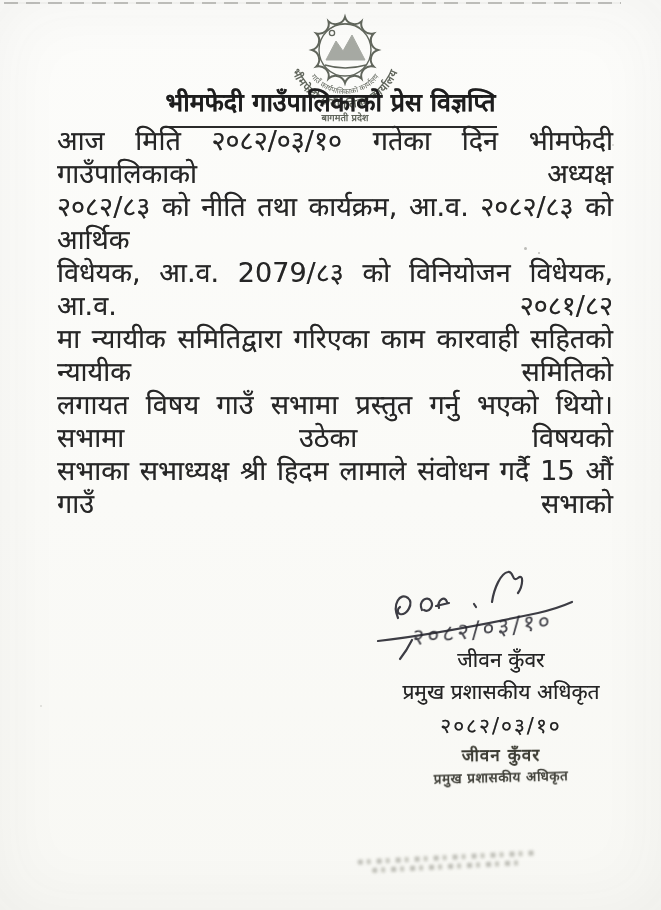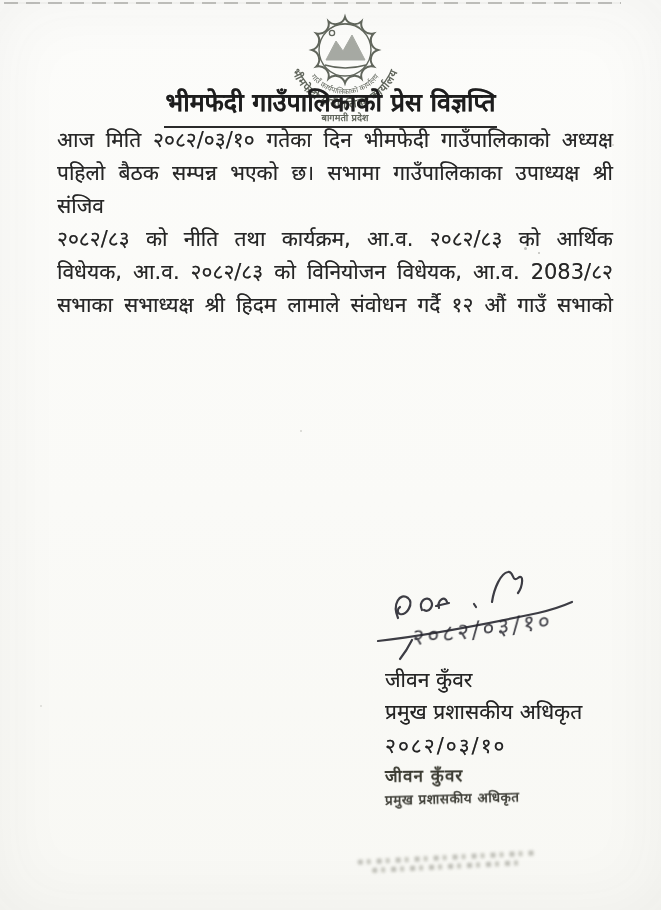--- a/index.html
+++ b/index.html
@@ -31,36 +31,36 @@
   .title{
     display:inline-block;
     font-size:25px;font-weight:bold;color:#1d1d1d;
     border-bottom:2px solid #2a2a2a;padding:0 2px 8px 2px;
     text-shadow:0 0 .5px rgba(30,30,30,.55);
     text-align:right;
   }
   
   .body-text{
     position:absolute;top:124px;left:57px;width:556px;z-index:2;
-    font-size:21px;line-height:33px;color:#262626;
+    font-size:27px;line-height:33px;color:#262626;
     text-shadow:0 0 .4px rgba(40,40,40,.5);
   }
   .body-line{text-align:justify;text-align-last:justify;}
   .body-line.last{text-align-last:left;}
   
   .sig-svg{position:absolute;left:370px;top:560px;width:260px;height:105px;z-index:2;}
   .sig-handwritten-date{
     position:absolute;left:412px;top:612px;z-index:2;
     font-size:23px;color:#23232c;letter-spacing:3px;
     transform:rotate(-7deg) skewX(-6deg);
     opacity:.85;filter:blur(.3px);
   }
   .sig-block{
-    position:absolute;left:385px;top:664px;width:232px;z-index:2;
-    text-align:left;
+    position:absolute;left:385px;top:644px;width:232px;z-index:2;
+    text-align:center;
   }
   .sig-name{font-size:21px;line-height:32px;color:#242424;text-shadow:0 0 .4px rgba(40,40,40,.5);}
   .sig-role{font-size:21px;line-height:33px;color:#242424;text-shadow:0 0 .4px rgba(40,40,40,.5);}
   .sig-date{font-size:21px;line-height:34px;letter-spacing:2px;color:#242424;text-shadow:0 0 .4px rgba(40,40,40,.5);}
   .stamp-name{
     font-size:17px;line-height:24px;font-weight:bold;color:#3c3c33;
     letter-spacing:1px;filter:blur(.35px);transform:rotate(-.5deg);
   }
   .stamp-role{
     font-size:13.5px;line-height:20px;font-weight:bold;color:#41413а;
@@ -113,24 +113,25 @@
     <text x="82" y="113" text-anchor="middle" font-size="9.5" font-weight="bold" fill="#4b5146">बागमती प्रदेश</text>
   </svg>
 
   <div class="title-wrap">
     <span class="title">भीमफेदी गाउँपालिकाको प्रेस विज्ञप्ति</span>
   </div>
 
   <div class="body-text">
 
   <div class="body-line">आज मिति २०८२/०३/१० गतेका दिन भीमफेदी गाउँपालिकाको अध्यक्ष</div>
-      <div class="body-line">पहिलो बैठक सम्पन्न भएको छ। सभामा गाउँपालिकाका उपाध्यक्ष श्री संजिव</div>
       <div class="body-line">२०८२/८३ को नीति तथा कार्यक्रम, आ.व. २०८२/८३ को आर्थिक</div>
-      <div class="body-line">विधेयक, आ.व. २०८२/८३ को विनियोजन विधेयक, आ.व. 2083/८२</div>
-      <div class="body-line">सभाका सभाध्यक्ष श्री हिदम लामाले संवोधन गर्दै १२ औं गाउँ सभाको</div>
+      <div class="body-line">विधेयक, आ.व. 2079/८३ को विनियोजन विधेयक, आ.व. २०८१/८२</div>
+      <div class="body-line">मा न्यायीक समितिद्वारा गरिएका काम कारवाही सहितको न्यायीक समितिको</div>
+      <div class="body-line">लगायत विषय गाउँ सभामा प्रस्तुत गर्नु भएको थियो। सभामा उठेका विषयको</div>
+      <div class="body-line">सभाका सभाध्यक्ष श्री हिदम लामाले संवोधन गर्दै 15 औं गाउँ सभाको</div>
     </div>
 
   <svg class="sig-svg" viewBox="0 0 260 105" width="260" height="105" aria-hidden="true">
     <g stroke="#23232c" stroke-width="2.2" fill="none" stroke-linecap="round" opacity="0.88">
       <path d="M28,58 C22,44 30,32 38,38 C44,43 37,56 30,54 C27,53 27,49 30,47"></path>
       <path d="M52,50 C48,41 57,35 61,41 C64,46 59,53 54,50"></path>
       <path d="M69,48 C67,40 75,35 77,42 M66,46 L79,43"></path>
       <path d="M104,44 L106,47"></path>
       <path d="M122,42 C124,28 131,13 138,12 C144,11 142,23 148,18 C154,13 153,26 148,33"></path>
       <path d="M8,81 C60,75 130,61 168,53 C181,50 193,46 202,42"></path>

